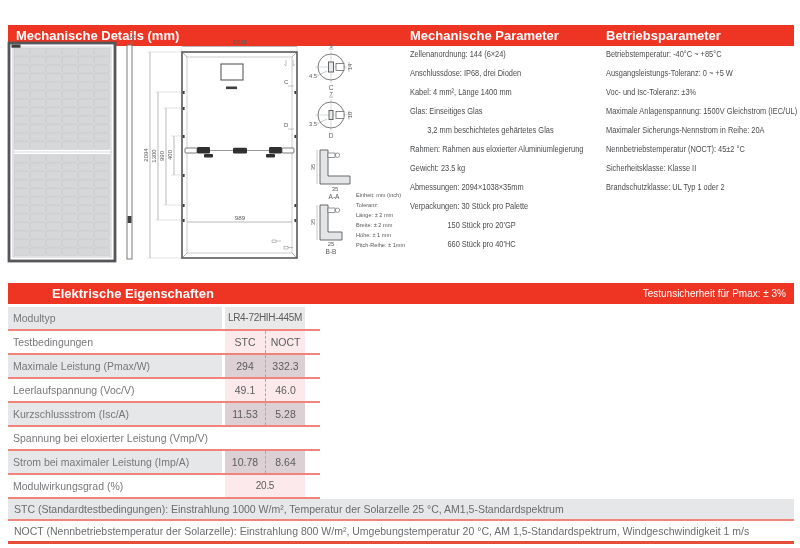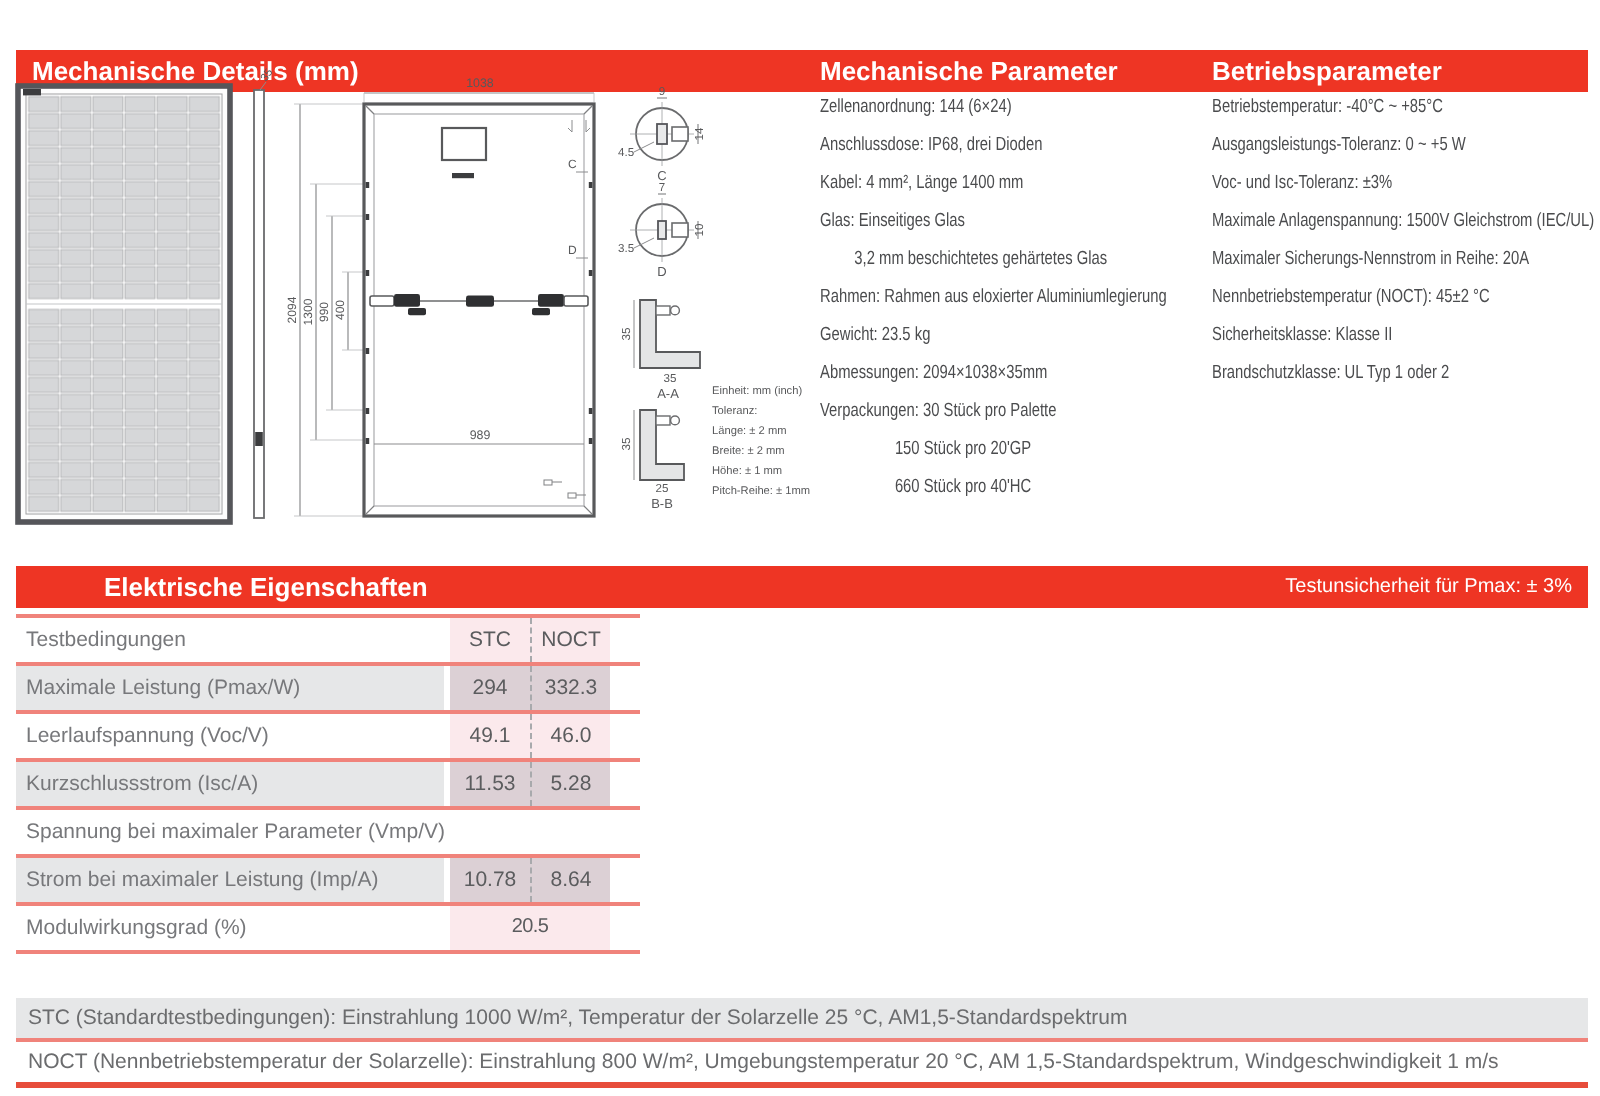--- a/index.html
+++ b/index.html
@@ -238,20 +238,27 @@
   <div class="line">Sicherheitsklasse: Klasse II</div>
   <div class="line">Brandschutzklasse: UL Typ 1 oder 2</div>
 </div>
 
 <div class="redbar" id="elecbar">
   <span class="t" id="bar-t4">Elektrische Eigenschaften</span>
   <span class="r">Testunsicherheit für Pmax: ± 3%</span>
 </div>
 
 <div class="etable">
+  <div class="erow">
+    <div class="lbl bg-g">Modultyp</div>
+    <div class="gap"></div>
+    <div class="vals">
+        <div class="cell span vm">LR4-72HIH-445M</div>
+      </div>
+  </div>
   <div class="sep"></div>
   <div class="erow">
     <div class="lbl bg-w">Testbedingungen</div>
     <div class="gap"></div>
     <div class="vals">
       <div class="cell vp">STC</div>
       <div class="cell vp dash">NOCT</div>
     </div>
   </div>
   <div class="sep"></div>
@@ -276,21 +283,21 @@
   <div class="erow">
     <div class="lbl bg-g">Kurzschlussstrom (Isc/A)</div>
     <div class="gap"></div>
     <div class="vals">
       <div class="cell vg">11.53</div>
       <div class="cell vg dash">5.28</div>
     </div>
   </div>
   <div class="sep"></div>
   <div class="erow">
-    <div class="lbl bg-w">Spannung bei maximaler Parameter (Vmp/V)</div>
+    <div class="lbl bg-w">Spannung bei eloxierter Leistung (Vmp/V)</div>
     <div class="gap"></div>
   </div>
   <div class="sep"></div>
   <div class="erow">
     <div class="lbl bg-g">Strom bei maximaler Leistung (Imp/A)</div>
     <div class="gap"></div>
     <div class="vals">
       <div class="cell vg">10.78</div>
       <div class="cell vg dash">8.64</div>
     </div>

